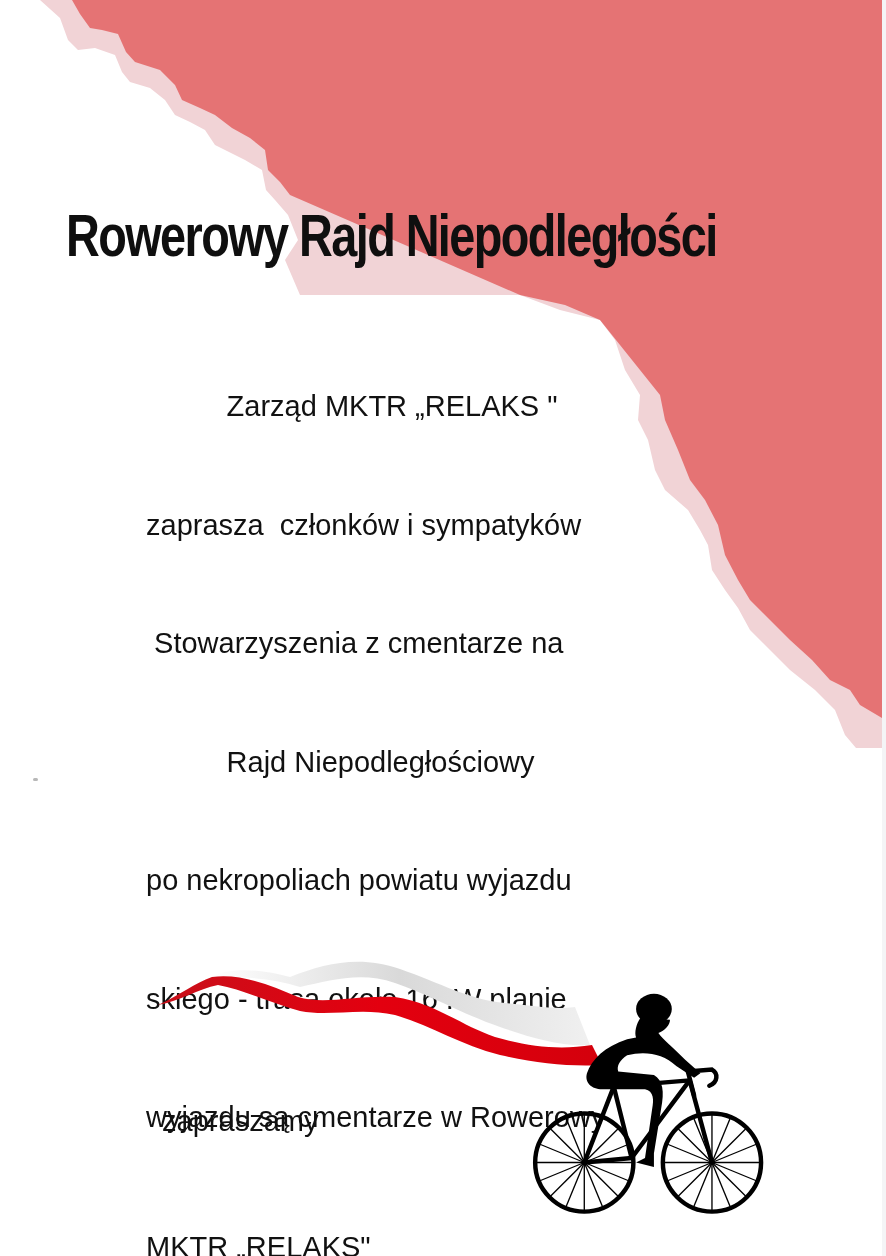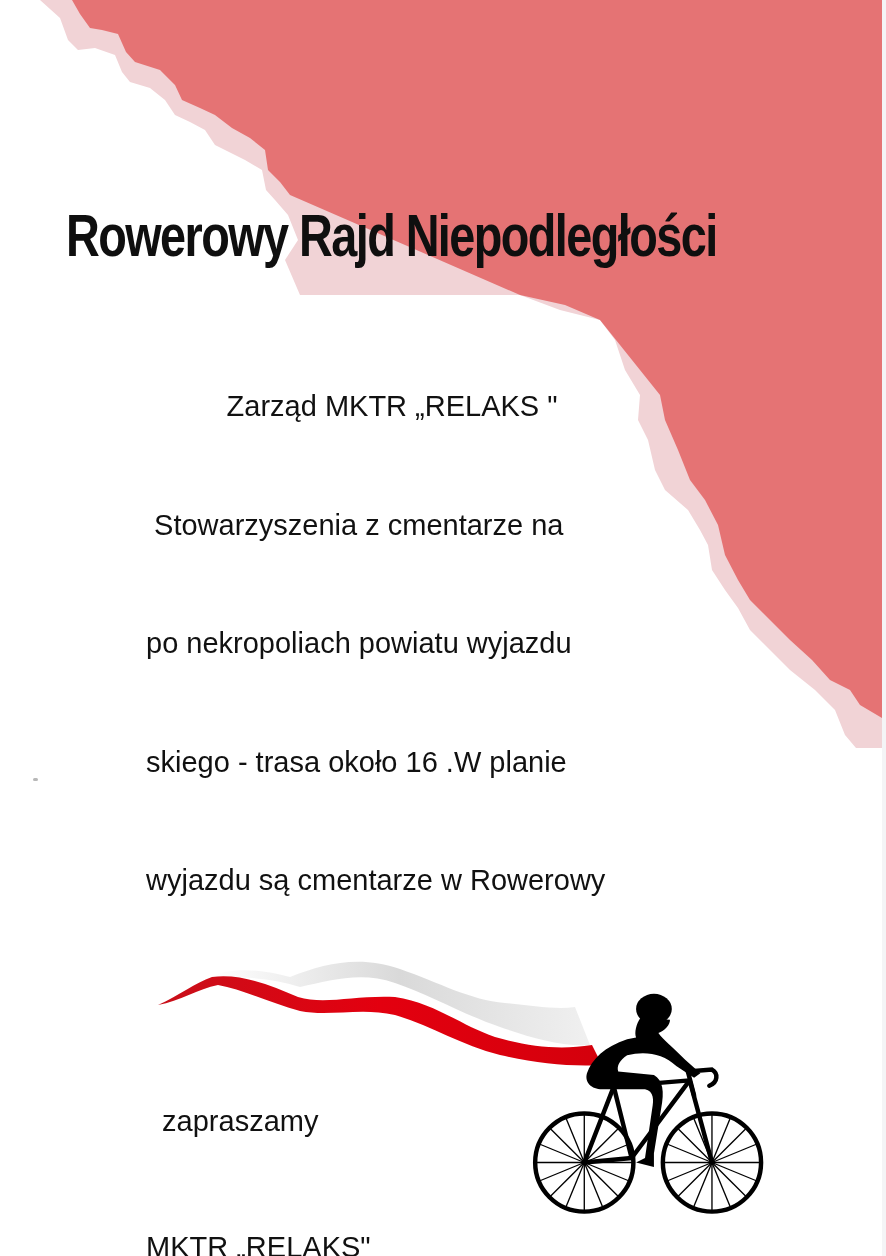--- a/index.html
+++ b/index.html
@@ -45,21 +45,23 @@
 
   <path fill="#e57374" d="M72,0 L80,14 L90,28 L102,30 L118,34 L126,52 L135,62 L160,70 L175,85 L182,100 L200,108 L215,115 L232,128 L250,138 L265,150 L268,170 L280,182 L290,195 L520,295 L565,305 L600,320 L620,345 L640,370 L660,395 L665,420 L678,450 L690,480 L705,500 L718,525 L725,555 L738,580 L750,600 L770,620 L790,640 L812,660 L830,680 L850,690 L860,705 L882,718 L882,0 Z"></path>
 </svg>
 <div class="right-edge"></div>
 <div class="stray-dot"></div>
 
 <div class="title">Rowerowy Rajd Niepodległości</div>
 
 <div class="body-text">
   <span class="line">          Zarząd MKTR „RELAKS "</span>
+  <span class="line">zaprasza  członków i sympatyków</span>
   <span class="line"> Stowarzyszenia z cmentarze na</span>
+  <span class="line">          Rajd Niepodległościowy</span>
   <span class="line">po nekropoliach powiatu wyjazdu</span>
   <span class="line">skiego - trasa około 16 .W planie</span>
   <span class="line">wyjazdu są cmentarze w Rowerowy</span>
   
   
   
   
   
   
 </div>

